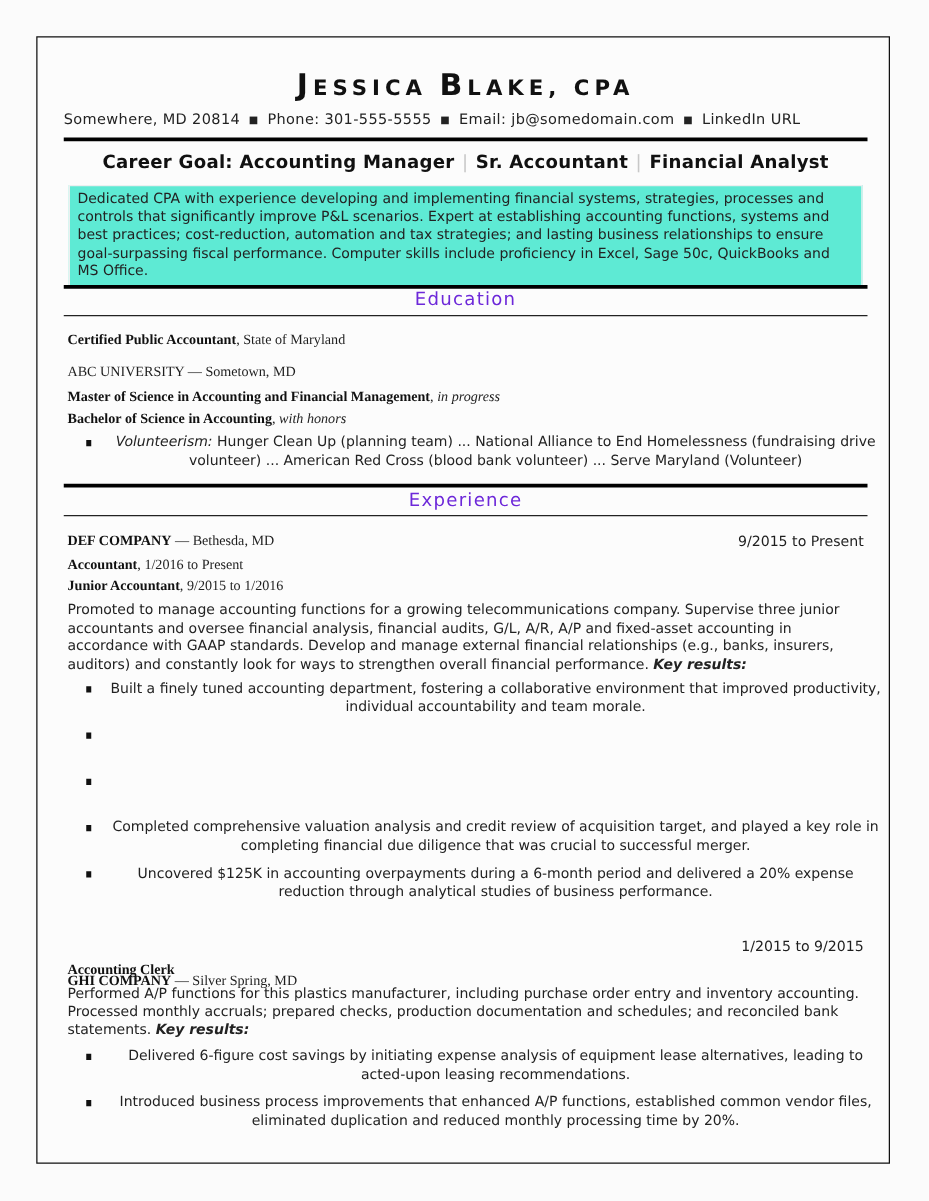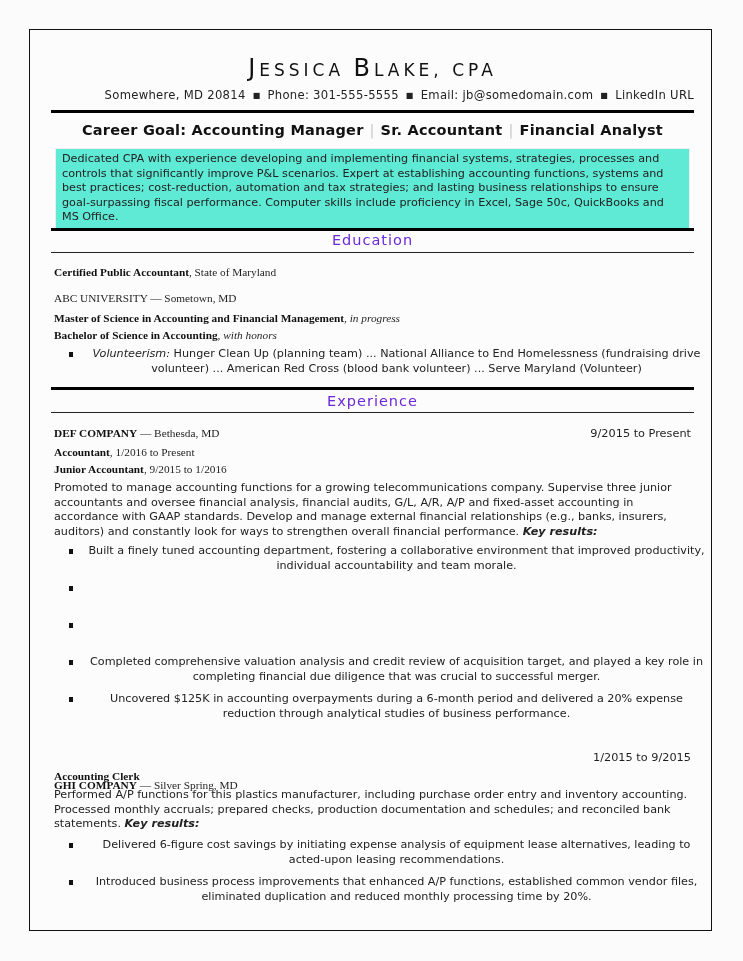--- a/index.html
+++ b/index.html
@@ -19,28 +19,28 @@
     background: #fcfcfc;
     box-sizing: border-box;
   }
   .inner {
     position: absolute;
     left: 21px; top: 0; width: 643px;
   }
   .name {
     position: absolute; top: 24px; left: 0; width: 643px;
     text-align: center;
-    font-size: 17px; font-weight: normal;
+    font-size: 17px; font-weight: bold;
     letter-spacing: 4px;
     color: #111;
   }
   .name .big { font-size: 24px; }
   .contact {
     position: absolute; top: 58px; left: 0; width: 643px;
-    text-align: right;
+    text-align: left;
     font-size: 11.6px; letter-spacing: 0.3px;
     color: #222;
   }
   .contact .sq { font-size: 8px; vertical-align: 1px; margin: 0 3px; }
   .rule-thick { position: absolute; left: 0; width: 643px; height: 3px; background: #000; }
   .rule-thin { position: absolute; left: 0; width: 643px; height: 1px; background: #222; }
   .goal {
     position: absolute; top: 92px; left: 0; width: 643px;
     text-align: center;
     font-size: 14.5px; font-weight: bold; color: #111;

